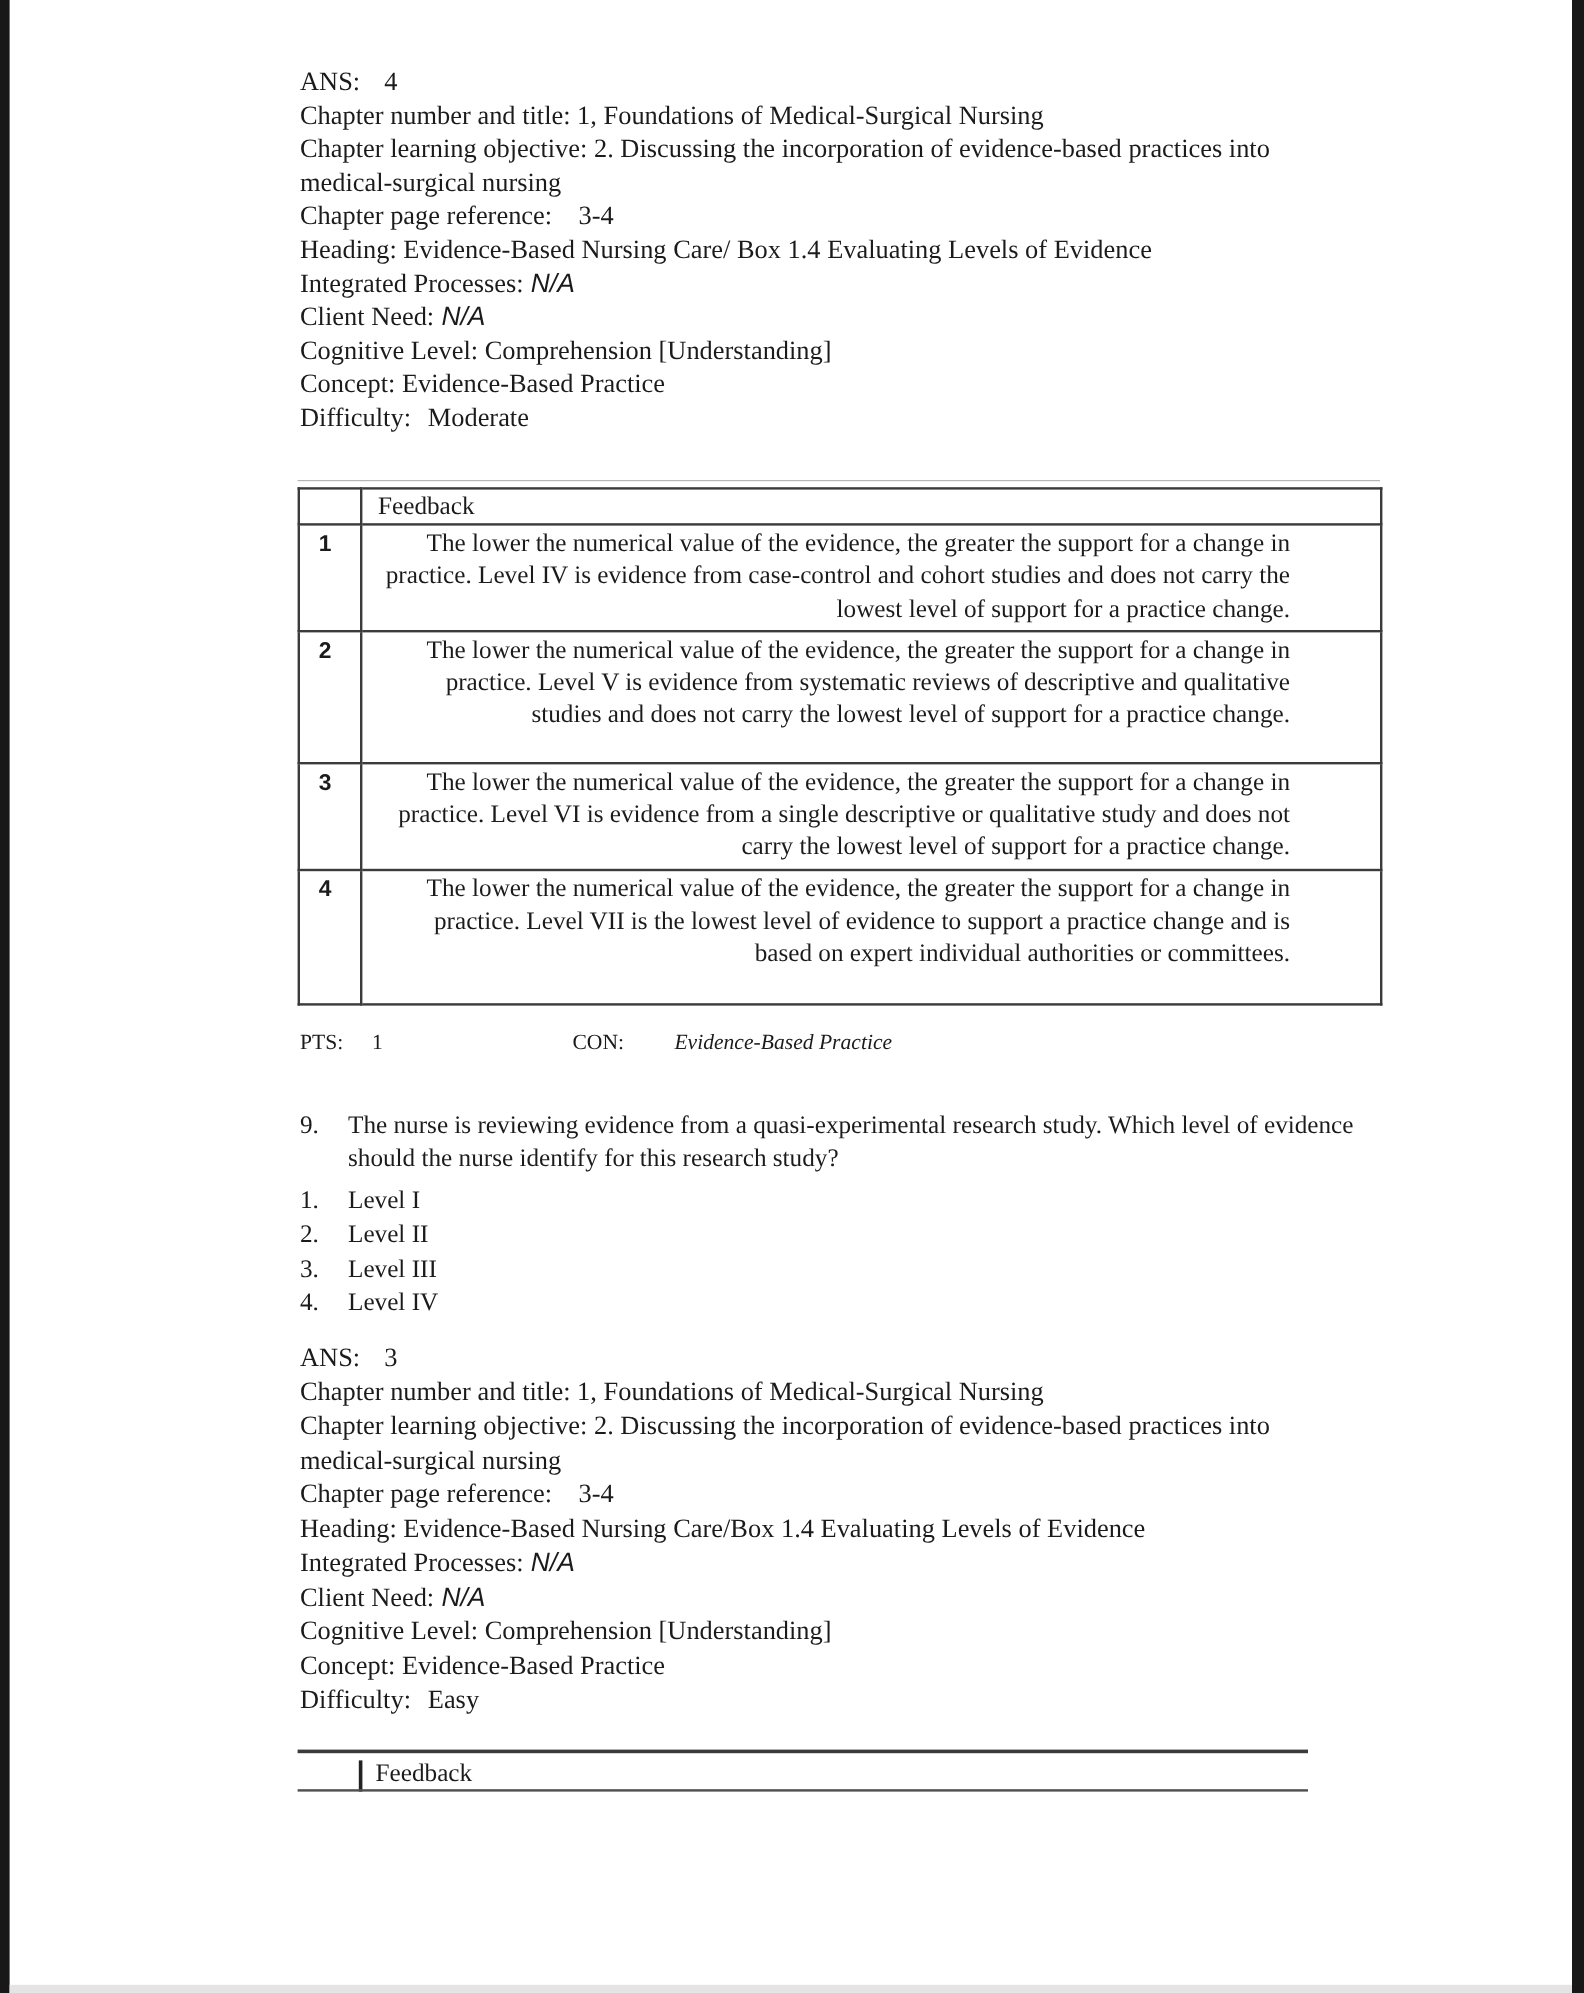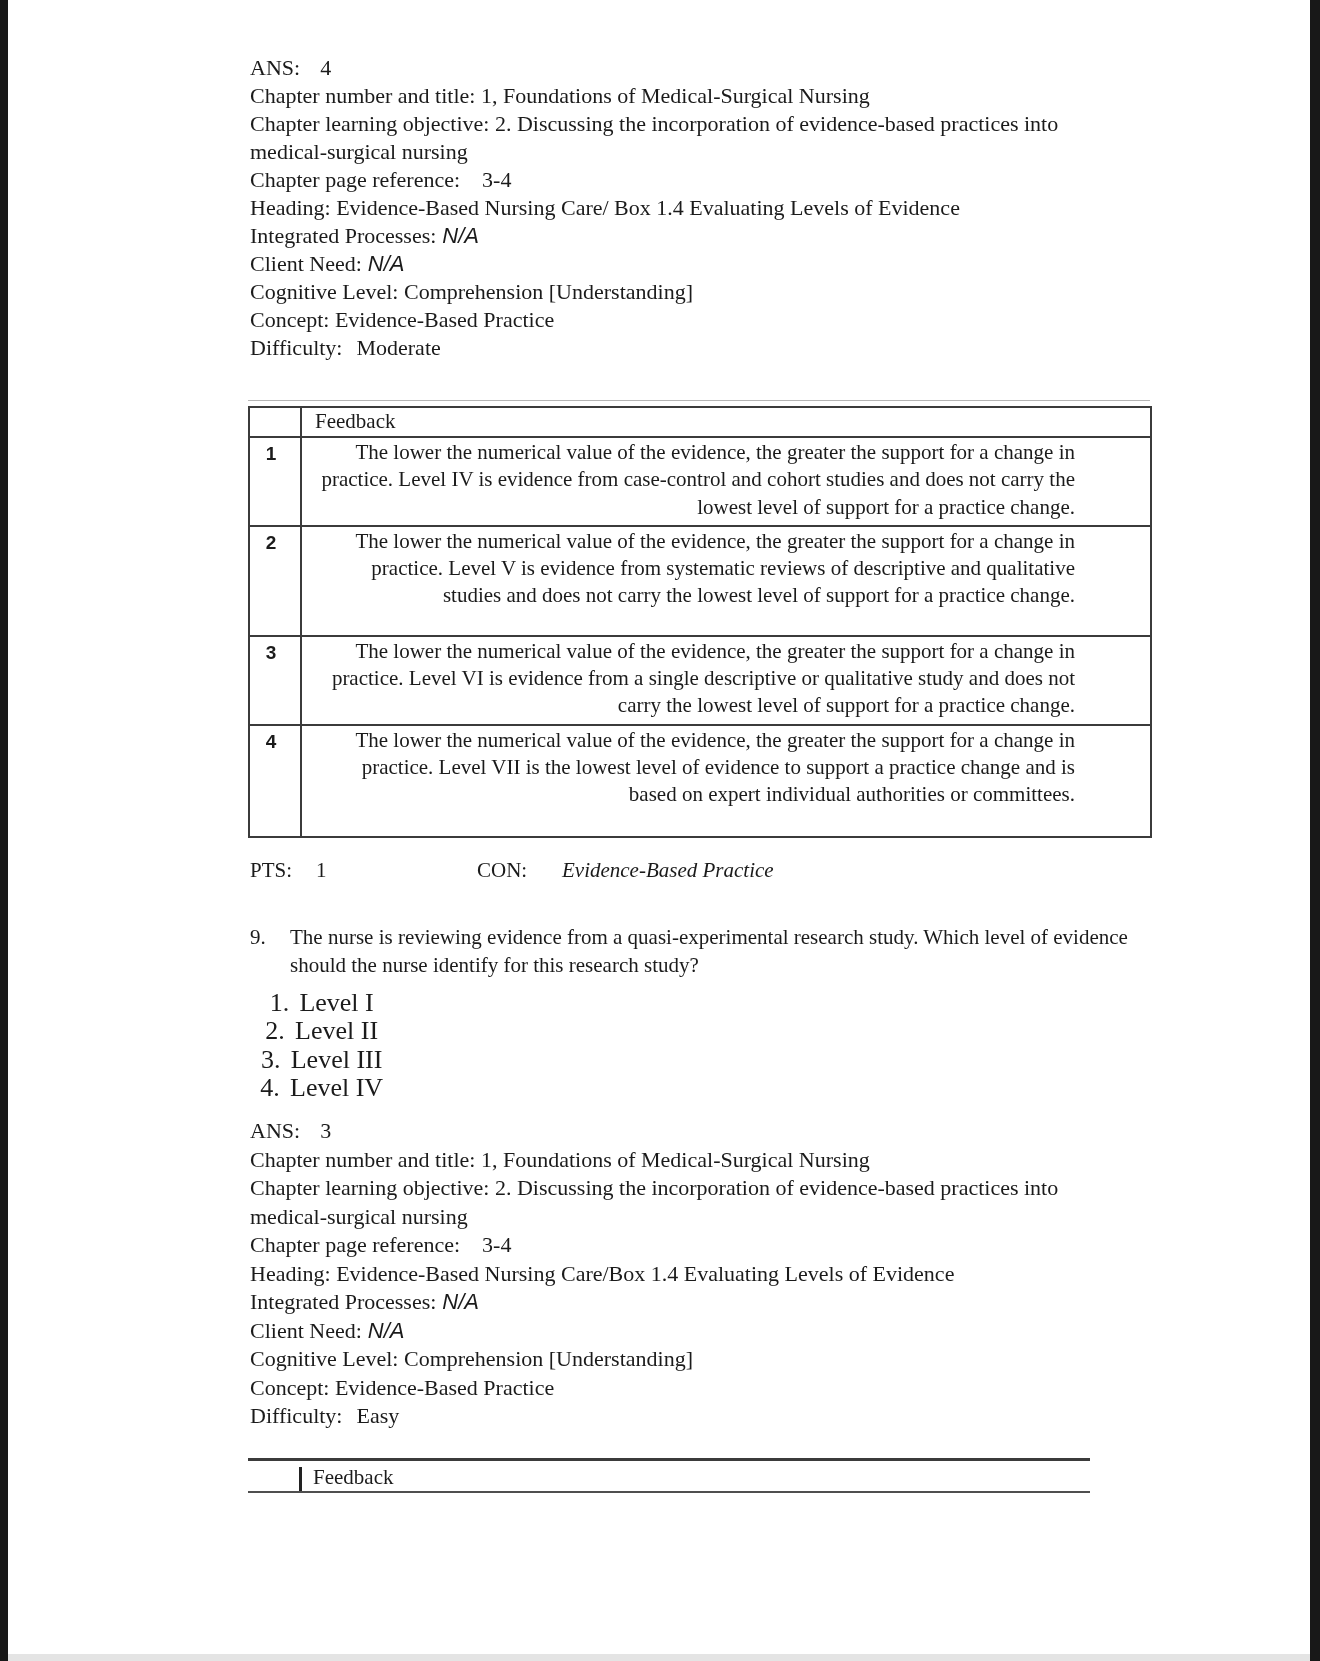--- a/index.html
+++ b/index.html
@@ -32,29 +32,29 @@
   td.header-blank{height:24px;}
   td.header-cell{font-size:21px;padding:1px 0 2px 13px;}
   td.num-cell{
     text-align:center;padding:5px 8px 0 0;
     font-family:"Liberation Sans", sans-serif;font-weight:700;font-size:19px;
   }
   td.text-cell{padding:1px 10px 4px 13px;font-size:21px;line-height:27.3px;text-align:right;}
   td.text-cell .cell-text{width:760px;}
   tr.r-a{height:82px;} tr.r-b{height:110px;} tr.r-c{height:82px;} tr.r-d{height:112px;}
 
-  .pts-row{position:absolute;left:250px;top:858px;width:900px;height:28px;font-size:21px;}
+  .pts-row{position:absolute;left:250px;top:858px;width:900px;height:28px;font-size:18px;}
   .pts-value{margin-left:24px;}
   .con-label{position:absolute;left:227px;font-family:Liberation Serif, serif;}
   .con-value{position:absolute;left:312px;font-style:italic;}
 
   .question{position:absolute;left:210px;top:923px;width:1000px;font-size:21px;line-height:28px;margin-left:40px;}
   .q-num{display:inline-block;width:40px;vertical-align:top;}
   .q-text{display:inline-block;width:870px;vertical-align:top;}
-  .options{position:absolute;left:250px;top:988px;font-size:26px;text-align:center;}
+  .options{position:absolute;left:250px;top:988px;font-size:21px;}
   .opt-row{height:28.4px;}
   .opt-num{display:inline-block;width:40px;}
 
   .bt-top-line{position:absolute;left:248px;top:1458px;width:842px;height:3px;background:#3b3b3b;}
   .bt-vbar{position:absolute;left:299px;top:1467px;width:3px;height:26px;background:#222;}
   .bt-label{position:absolute;left:313px;top:1465px;font-size:21px;}
   .bt-bottom-line{position:absolute;left:248px;top:1491px;width:842px;height:2px;background:#4f4f4f;}
 </style>
 </head>
 <body>

